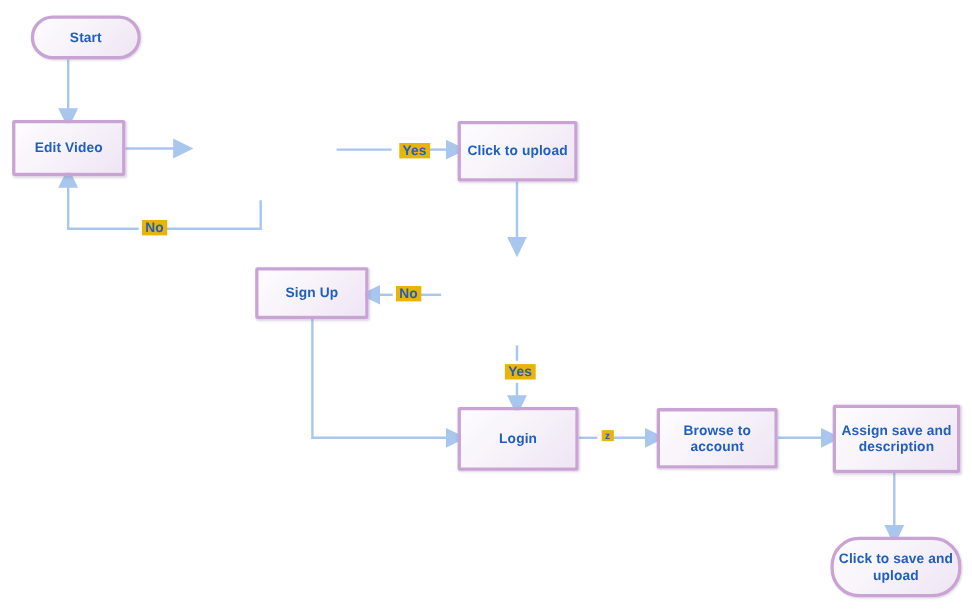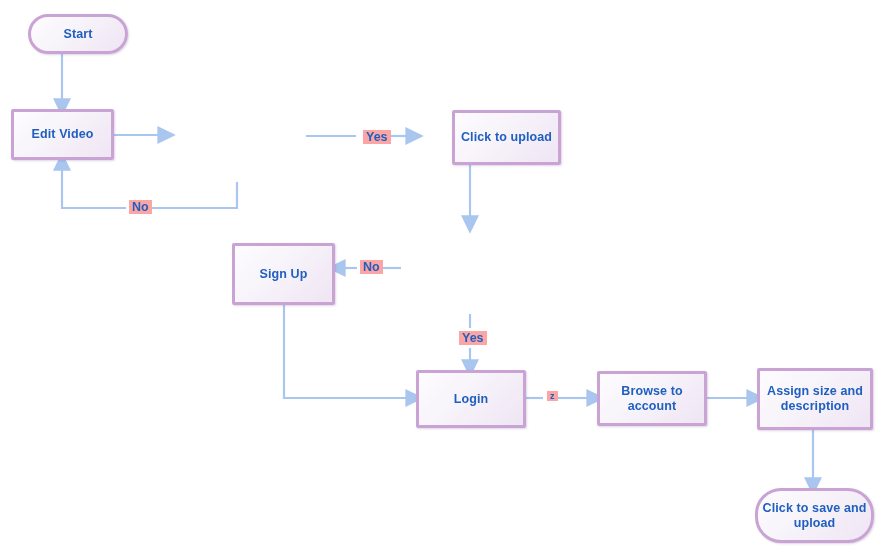--- a/index.html
+++ b/index.html
@@ -66,21 +66,21 @@
     line-height: 15px;
     width: 78%;
     text-align: center;
   }
   .edge-label {
     position: absolute;
     color: #1F5FC0;
     font-weight: bold;
     font-size: 12.5px;
     font-family: "Liberation Sans", sans-serif;
-    background: #fca5a5;
+    background: #eab308;
     padding: 0 3px;
     z-index: 4;
     white-space: nowrap;
   }
   .edge-label.tiny {
     font-size: 9px;
   }
 </style>
 </head>
 <body>
@@ -132,39 +132,39 @@
 
   <div class="node terminator" style="left:28px; top:14px; width:100px; height:40px;">
     <span>Start</span>
   </div>
 
   <div class="node rect" style="left:11px; top:109px; width:103px; height:51px;">
     <span>Edit Video</span>
   </div>
 
 
-  <div class="node rect" style="left:416px; top:110px; width:109px; height:55px;margin-left:36px;">
+  <div class="node rect" style="left:416px; top:110px; width:109px; height:55px;">
     <span>Click to upload</span>
   </div>
 
 
-  <div class="node rect" style="left:232px; top:243px; width:103px; height:62px;">
+  <div class="node rect" style="left:232px; top:243px; width:103px; height:47px;">
     <span>Sign Up</span>
   </div>
 
   <div class="node rect" style="left:416px; top:370px; width:110px; height:58px;">
     <span>Login</span>
   </div>
 
   <div class="node rect" style="left:597px; top:371px; width:110px; height:55px;">
     <span>Browse to account</span>
   </div>
 
   <div class="node rect" style="left:757px; top:368px; width:116px; height:62px;">
-    <span>Assign size and description</span>
+    <span>Assign save and description</span>
   </div>
 
   <div class="node terminator" style="left:755px; top:488px; width:119px; height:55px;">
     <span>Click to save and upload</span>
   </div>
 
   <div class="edge-label" style="left:363px; top:130px;">Yes</div>
 
   <div class="edge-label" style="left:129px; top:200px;">No</div>
 

